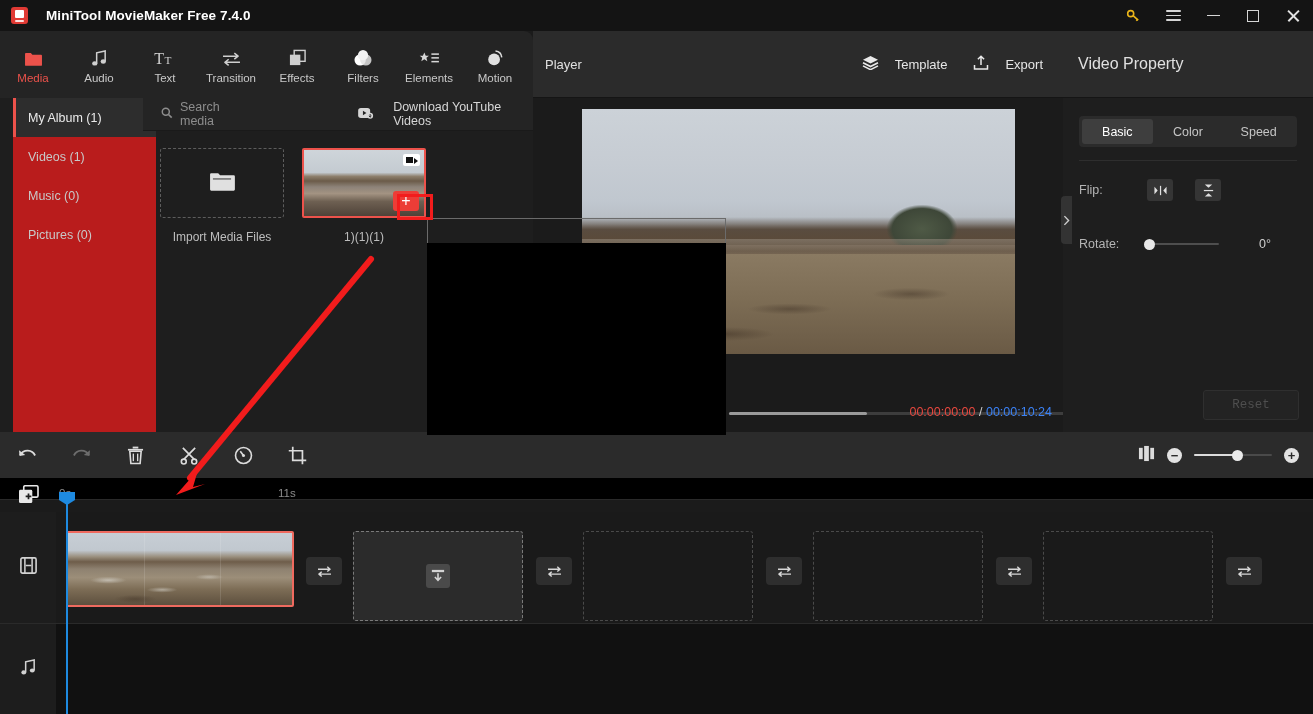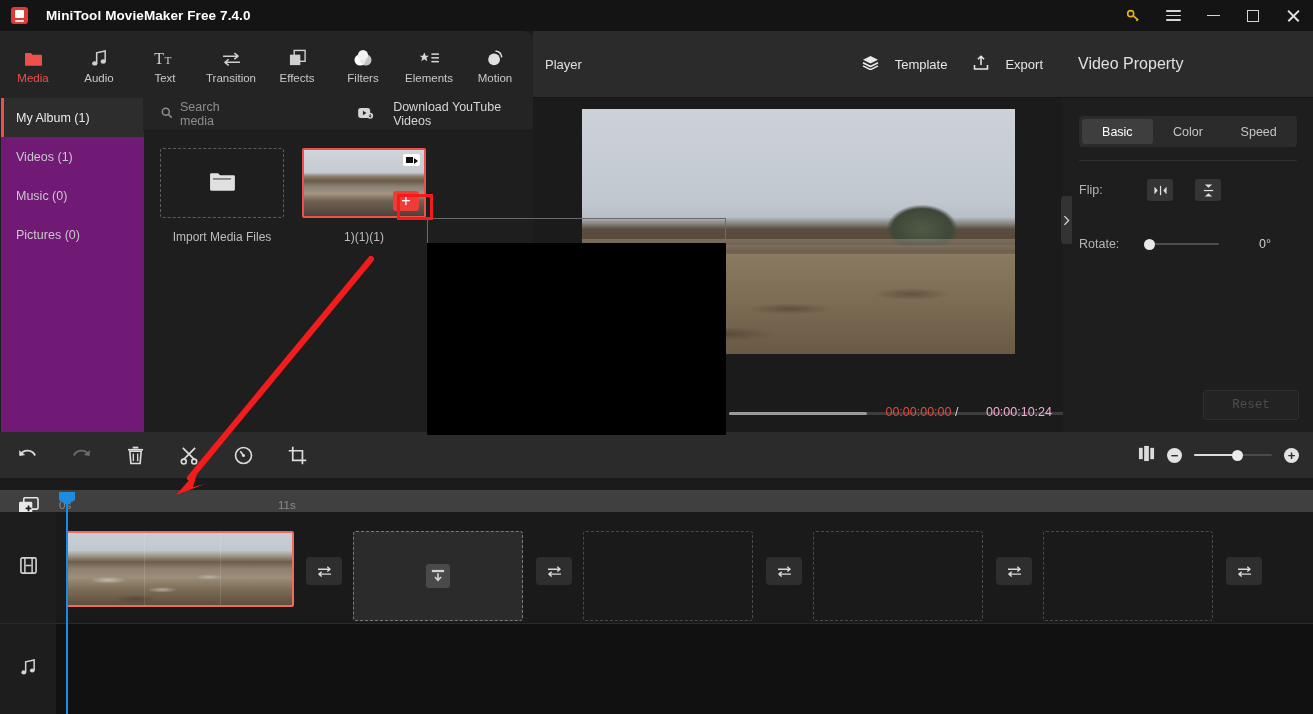--- a/index.html
+++ b/index.html
@@ -65,22 +65,22 @@
   .tool.active { color: #ec524b; }
   .tool .ti { height: 21px; display: flex; align-items: flex-end; justify-content: center; }
   .tool svg { display: block; }
 
   
   .library {
     position: absolute; left: 0; top: 98px; width: 533px; height: 334px;
     background: #1e1e1e;
   }
   .lib-side {
-    position: absolute; left: 1px; top: 0; width: 143px; height: 334px;
-    background: #701a75;
+    position: absolute; left: 13px; top: 0; width: 143px; height: 334px;
+    background: #b91c1c;
   }
   .lib-item {
     height: 39px; display: flex; align-items: center; padding-left: 15px;
     font-size: 12.5px; color: #c8c8c8; position: relative;
   }
   .lib-item.active { background: #2d2d2d; color: #eaeaea; }
   .lib-item.active::before {
     content: ""; position: absolute; left: 0; top: 0; width: 2.5px; height: 39px;
     background: #ec524b;
   }
@@ -178,21 +178,21 @@
   }
   .player-ctl { height: 31px; position: relative; }
   .seek-track {
     position: absolute; left: 196px; top: 12px; width: 340px; height: 3px;
     background: #3d3d3d; border-radius: 2px;
   }
   .seek-fill { position: absolute; left: 0; top: 0; width: 138px; height: 3px; background: #9a9a9a; border-radius: 2px; }
   .tc { position: absolute; right: 11px; top: 5px; font-size: 12.5px; }
   .tc .cur { color: #e8483f; }
   .tc .sep { color: #cfcfcf; }
-  .tc .tot { color: #f9a8d4; margin-left: 24px; }
+  .tc .tot { color: #3b82f6; }
   .player-bot { height: 37px; position: relative; }
   .vol-track {
     position: absolute; left: 196px; top: 15px; width: 122px; height: 3px;
     background: #5c5c5c; border-radius: 2px;
   }
   .vol-knob {
     position: absolute; left: 63px; top: -4px; width: 11px; height: 11px;
     background: #e8e8e8; border-radius: 50%;
   }
   .ratio-sel {
@@ -251,22 +251,22 @@
   .tl-btn { width: 54px; height: 46px; display: flex; align-items: center; justify-content: center; color: #dcdcdc; }
   .tl-btn.dim { color: #6d6d6d; }
   .tl-right { margin-left: auto; display: flex; align-items: center; gap: 12px; margin-right: 14px; }
   .zm-track { width: 78px; height: 2.5px; background: #4a4a4a; border-radius: 2px; position: relative; }
   .zm-fill { position: absolute; left: 0; top: 0; width: 44px; height: 2.5px; background: #dcdcdc; border-radius: 2px; }
   .zm-knob { position: absolute; left: 38px; top: -4px; width: 11px; height: 11px; background: #eaeaea; border-radius: 50%; }
   .circ-btn { width: 15px; height: 15px; border-radius: 50%; background: #e3e3e3; color: #2b2b2b;
     display: flex; align-items: center; justify-content: center; font-size: 13px; line-height: 1; font-weight: bold; }
 
   .ruler {
-    position: absolute; left: 0; top: 490px; width: 1313px; height: 34px;
-    background: #404040; border-bottom: 1px solid #2a2a2a;
+    position: absolute; left: 0; top: 478px; width: 1313px; height: 22px;
+    background: #000000; border-bottom: 1px solid #2a2a2a;
   }
   .addmedia-btn {
     position: absolute; left: 18px; top: 7px; width: 21px; height: 19px; color: #e8e8e8;
   }
   .tick { position: absolute; top: 9px; font-size: 11.5px; color: #8b8b8b; }
   .tl-body { position: absolute; left: 0; top: 512px; width: 1313px; height: 202px; background: #111111; }
   .track-head { position: absolute; left: 0; width: 56px; background: #1d1d1d; display: flex; align-items: center; justify-content: center; color: #d2d2d2; }
   .track-v-head { top: 0; height: 112px; border-bottom: 1px solid #2a2a2a; }
   .track-a-head { top: 112px; height: 90px; }
   .track-v { position: absolute; left: 56px; top: 0; right: 0; height: 112px; background: #1a1a1a; border-bottom: 1px solid #2a2a2a; }

